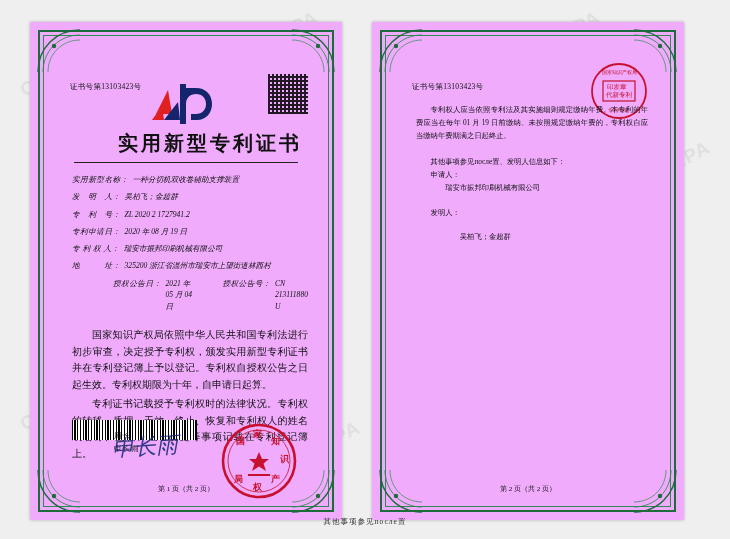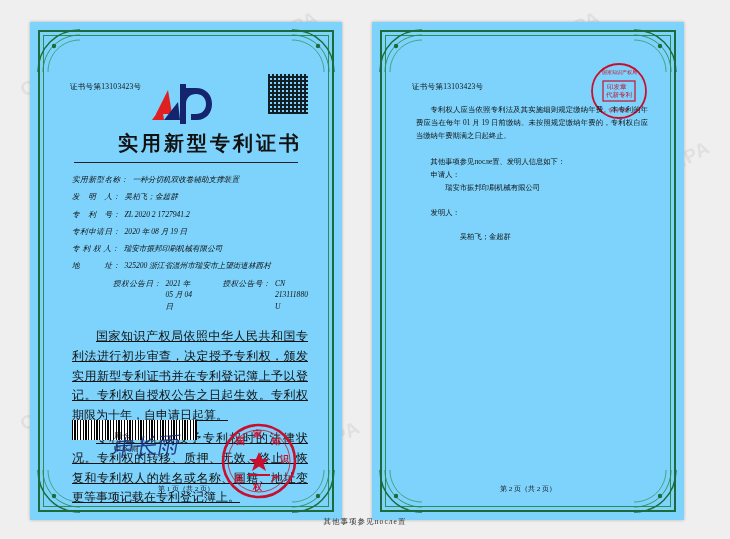--- a/index.html
+++ b/index.html
@@ -16,21 +16,21 @@
     font-size:19px;
     font-family:"Liberation Sans", sans-serif;
     letter-spacing:1px;
     transform:rotate(-28deg);
     user-select:none;
     pointer-events:none;
     font-weight:bold;
   }
   .sheet{
     position:absolute;
-    background:#7dd3fc;
+    background:#f0abfc;
     box-shadow:0 0 3px rgba(0,0,0,0.25);
   }
   #page1{left:30px;top:22px;width:312px;height:498px;}
   #page2{left:372px;top:22px;width:312px;height:498px;}
   .border-outer{
     position:absolute;left:8px;top:8px;right:8px;bottom:8px;
     border:2px solid #1d6b3a;
   }
   .border-inner{
     position:absolute;left:13px;top:13px;right:13px;bottom:13px;
@@ -88,21 +88,21 @@
   .flabel{
     white-space:nowrap;
     letter-spacing:0.5px;
   }
   .fval{margin-left:4px;}
   .frow.dual{justify-content:flex-start;margin-left:41px;}
   .fsep{margin-left:26px;}
 
   .para{
     position:absolute;left:42px;right:34px;top:305px;
-    font-size:12px;color:#111;line-height:1.65;text-align:justify;text-decoration:underline;
+    font-size:10px;color:#111;line-height:1.65;text-align:justify;
   }
   .para p{margin:0 0 3px 0;text-indent:2em;}
 
   .barcode{
     position:absolute;left:42px;top:398px;width:125px;height:20px;
     background-image:repeating-linear-gradient(90deg,
       #000 0 1px, #fff 1px 2px, #000 2px 4px, #fff 4px 5px,
       #000 5px 6px, #fff 6px 8px, #000 8px 9px, #fff 9px 11px);
   }
 

